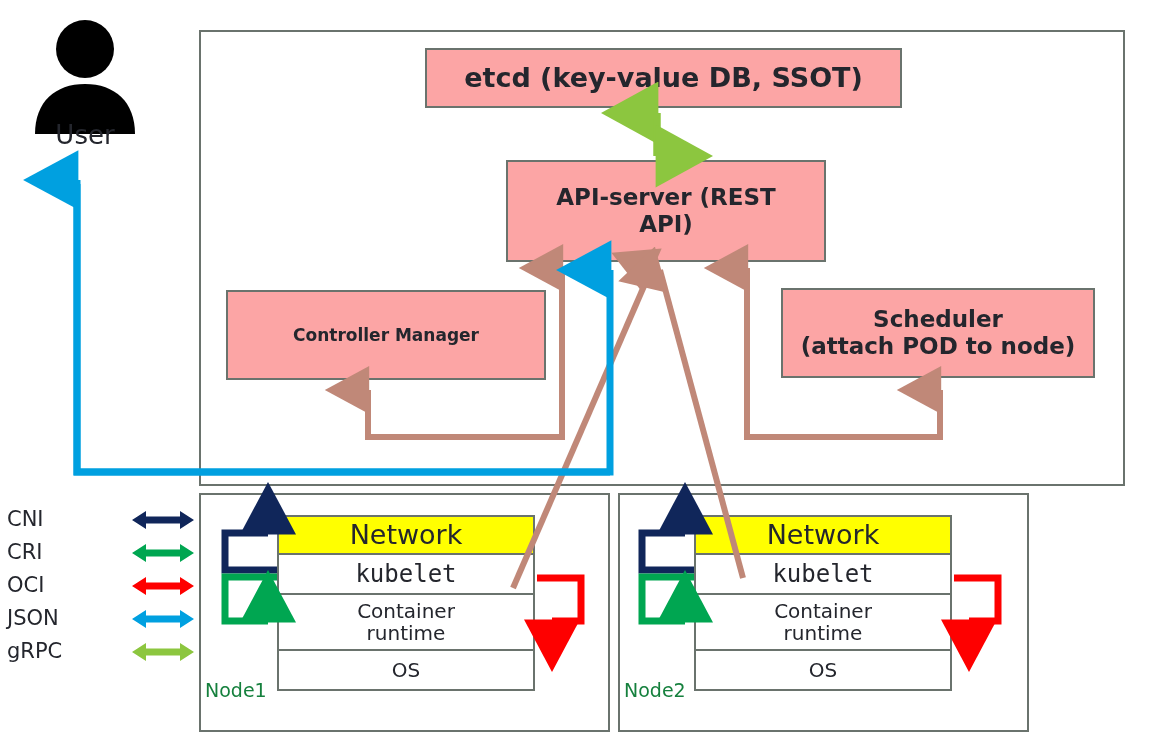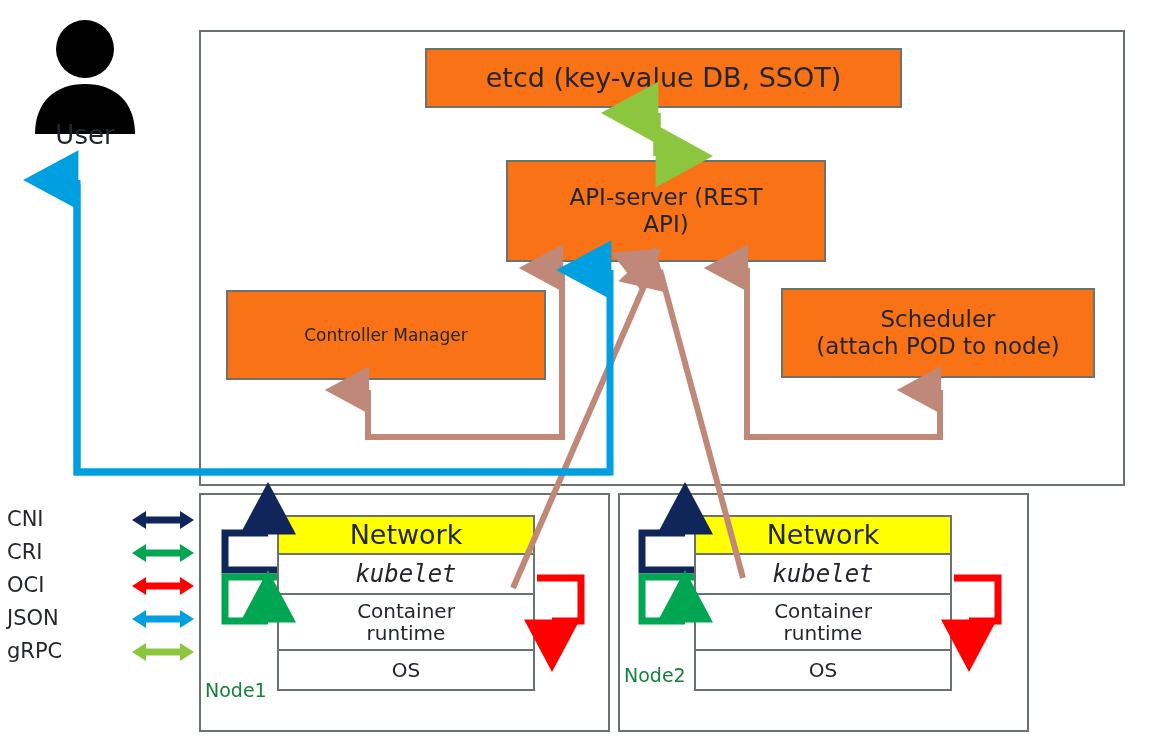--- a/index.html
+++ b/index.html
@@ -7,23 +7,23 @@
   body{
     width:1159px;height:735px;position:relative;overflow:hidden;
     font-family:"DejaVu Sans","Liberation Sans",sans-serif;
     color:#24262d;
   }
   #stage{position:absolute;left:0;top:0;width:1159px;height:735px;}
   svg#wires{position:absolute;left:0;top:0;width:1159px;height:735px;pointer-events:none;}
 
   .box{
     position:absolute;box-sizing:border-box;
-    border:2px solid #6a736d;background:#f97316;
+    border:2px solid #6a736d;background:#fca5a5;
     display:flex;align-items:center;justify-content:center;
-    text-align:center;line-height:1.18;
+    text-align:center;line-height:1.18;font-weight:bold;
   }
   .plain{position:absolute;box-sizing:border-box;}
 
   
   #control-plane{left:199px;top:30px;width:926px;height:456px;border:2px solid #6a736d;background:transparent;}
   #node1-frame{left:199px;top:493px;width:411px;height:239px;border:2px solid #6a736d;background:transparent;}
   #node2-frame{left:618px;top:493px;width:411px;height:239px;border:2px solid #6a736d;background:transparent;}
 
   #etcd-box{left:425px;top:48px;width:477px;height:60px;font-size:27px;}
   #api-server-box{left:506px;top:160px;width:320px;height:102px;font-size:23px;}
@@ -31,21 +31,21 @@
   #scheduler-box{left:781px;top:288px;width:314px;height:90px;font-size:23px;}
 
   
   .node-stack{position:absolute;width:258px;}
   .layer{
     box-sizing:border-box;border:2px solid #6a736d;background:#ffffff;
     display:flex;align-items:center;justify-content:center;text-align:center;
     line-height:1.12;
   }
   .layer.network{background:#ffff00;font-size:27px;height:40px;}
-  .layer.kubelet{font-family:"DejaVu Sans Mono","Liberation Mono",monospace;font-size:24px;height:40px;border-top:none;font-style:italic;}
+  .layer.kubelet{font-family:"DejaVu Sans Mono","Liberation Mono",monospace;font-size:24px;height:40px;border-top:none;}
   .layer.runtime{font-size:20px;height:56px;border-top:none;}
   .layer.os{font-size:20px;height:40px;border-top:none;}
 
   .node-label{
     position:absolute;font-size:19px;color:#15803d;white-space:nowrap;
   }
 
   
   #user-figure{position:absolute;left:31px;top:18px;width:108px;height:116px;}
   #user-label{position:absolute;left:31px;top:120px;width:108px;text-align:center;font-size:26px;}
@@ -126,21 +126,21 @@
     <div class="layer runtime">
       <span>
         <span>Container</span><br>
         <span>runtime</span>
       </span>
     </div>
     <div class="layer os">
       <span>OS</span>
     </div>
   </div>
-  <div class="node-label" style="left:624px;top:664px;">Node2</div>
+  <div class="node-label" style="left:624px;top:679px;">Node2</div>
 
   <div id="legend">
     <div class="legend-row">
       <span class="legend-text">CNI</span>
       <span class="legend-arrow">
         <svg width="62" height="26" viewBox="0 0 62 26">
             <g fill="#10265a">
               <path d="M0 13 L14 4 L14 9.5 L48 9.5 L48 4 L62 13 L48 22 L48 16.5 L14 16.5 L14 22 Z"></path>
             </g>
           </svg>

